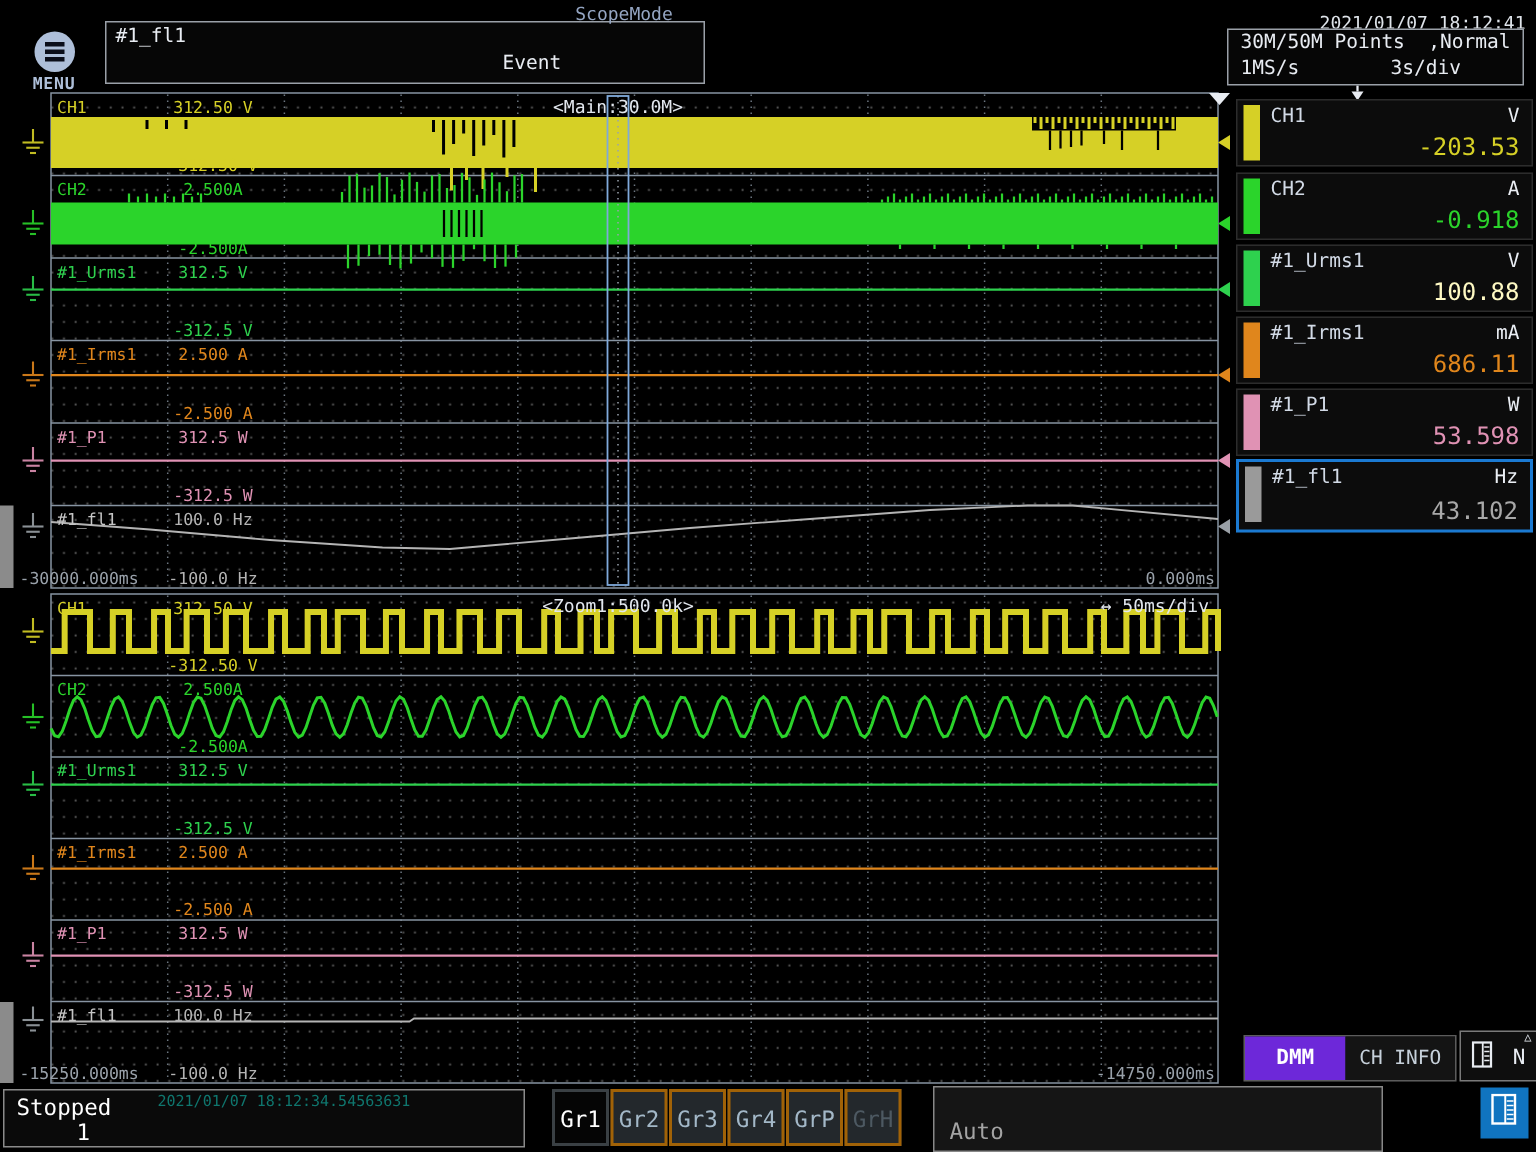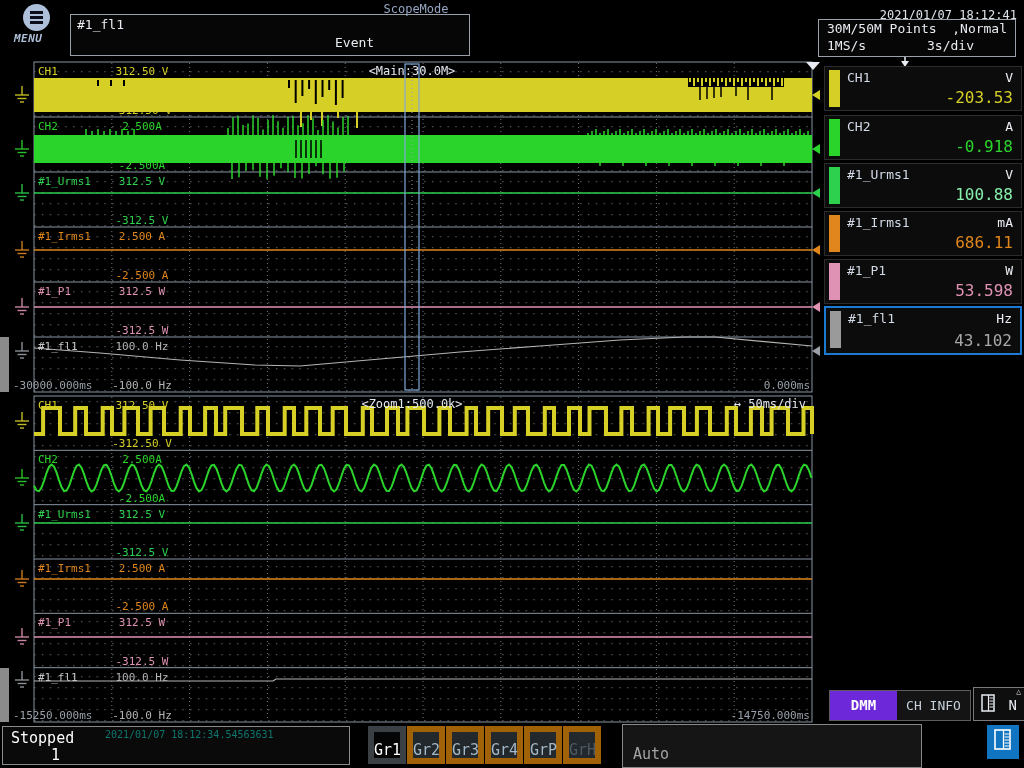--- a/index.html
+++ b/index.html
@@ -1,21 +1,21 @@
 <!DOCTYPE html>
 <html><head>
 <meta charset="utf-8">
 <style>
   html,body{margin:0;padding:0;background:#000;}
   .screen{position:relative;width:1024px;height:768px;background:#000;overflow:hidden;
           font-family:"DejaVu Sans Mono",monospace;}
   svg text{font-family:"DejaVu Sans Mono",monospace;}
 
   
-  .menu-btn{position:absolute;left:14px;top:4px;width:44px;cursor:pointer;font-style:italic;}
+  .menu-btn{position:absolute;left:14px;top:21px;width:44px;text-align:center;cursor:pointer;}
   .menu-circle{width:27px;height:27px;border-radius:50%;background:#aebfd9;margin:0 auto;
                display:flex;flex-direction:column;justify-content:center;align-items:center;gap:2px;}
   .menu-circle i{display:block;width:13px;height:3px;background:#0b0e1a;}
   .menu-label{color:#aebfd9;font-size:11px;font-weight:bold;margin-top:1px;letter-spacing:0.5px;}
   .signal-box{position:absolute;left:70px;top:14px;width:398px;height:40px;border:1px solid #9aa0a8;
               color:#e8ecf2;font-size:13px;background:#060606;}
   .sig-line1{position:absolute;left:6px;top:2px;white-space:pre;}
   .sig-line2{position:absolute;left:6px;top:20px;white-space:pre;}
   .sig-event{position:absolute;left:264px;top:20px;}
   .mode-label{position:absolute;left:0;top:2px;width:832px;text-align:center;color:#94a5c2;font-size:12px;}
@@ -47,21 +47,21 @@
   .n-tri{position:absolute;right:3px;top:0px;font-size:8px;line-height:8px;color:#dfe4ea;}
   .n-page{position:absolute;left:7px;top:6px;}
   .n-label{position:absolute;right:7px;top:9px;font-size:14px;color:#e8ecf2;}
 
   
   .status-box{position:absolute;left:2px;top:726px;width:346px;height:37px;border:1px solid #8a8a8a;background:#0a0a0a;}
   .status-label{position:absolute;left:8px;top:2px;font-size:15px;color:#fff;}
   .status-count{position:absolute;left:48px;top:19px;font-size:15px;color:#fff;}
   .status-ts{position:absolute;left:102px;top:2px;font-size:10px;color:#0f766e;white-space:pre;}
   .tabs{position:absolute;left:368px;top:726px;height:38px;display:flex;gap:1px;}
-  .tab{width:38px;height:38px;box-sizing:border-box;border:6px solid #a16207;background:#23282c;
+  .tab{width:38px;height:38px;box-sizing:border-box;border:2px solid #a16207;background:#23282c;
        color:#a3b8c8;font-size:15px;text-align:center;line-height:36px;cursor:pointer;}
   .tab.active{background:#050505;color:#fff;border-color:#3a4044;}
   .tab.disabled{color:#4d5962;cursor:default;}
   .auto-box{position:absolute;left:622px;top:724px;width:298px;height:42px;border:1px solid #888;background:#151515;}
   .auto-box span{position:absolute;left:10px;bottom:4px;font-size:15px;color:#a3a3a3;}
   .panel-btn{position:absolute;left:987px;top:725px;width:32px;height:34px;background:#1074c0;
              display:flex;align-items:center;justify-content:center;cursor:pointer;}
 </style>
 </head>
 <body>
@@ -467,21 +467,21 @@
       <div class="ch-box" style="top: 115px;">
         <div class="ch-bar" style="background:#2bd42b"></div>
         <div class="ch-name">CH2</div>
         <div class="ch-unit">A</div>
         <div class="ch-value" style="color:#2bd42b">-0.918</div>
       </div>
       <div class="ch-box" style="top: 163px;">
         <div class="ch-bar" style="background:#2ed14e"></div>
         <div class="ch-name">#1_Urms1</div>
         <div class="ch-unit">V</div>
-        <div class="ch-value" style="color:#86efac">100.88</div>
+        <div class="ch-value" style="color:#fef9c3">100.88</div>
       </div>
       <div class="ch-box" style="top: 211px;">
         <div class="ch-bar" style="background:#e0861c"></div>
         <div class="ch-name">#1_Irms1</div>
         <div class="ch-unit">mA</div>
         <div class="ch-value" style="color:#e0861c">686.11</div>
       </div>
       <div class="ch-box" style="top: 259px;">
         <div class="ch-bar" style="background:#e092b4"></div>
         <div class="ch-name">#1_P1</div>

